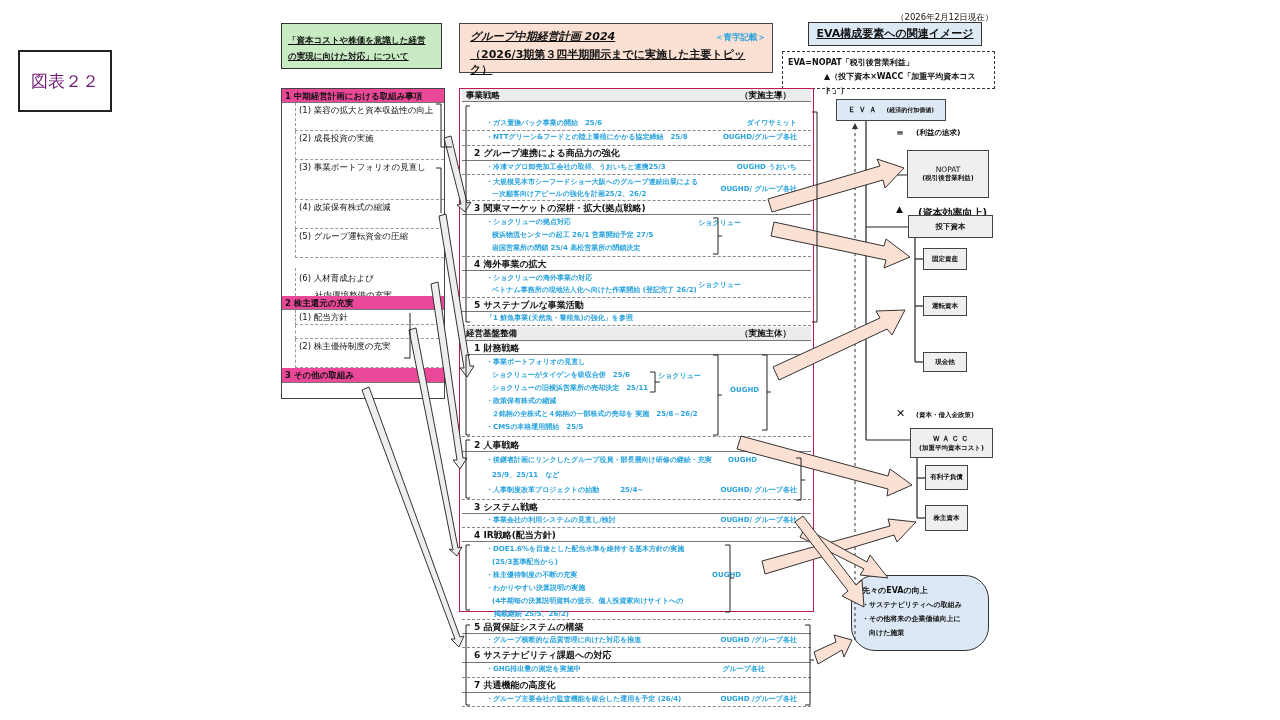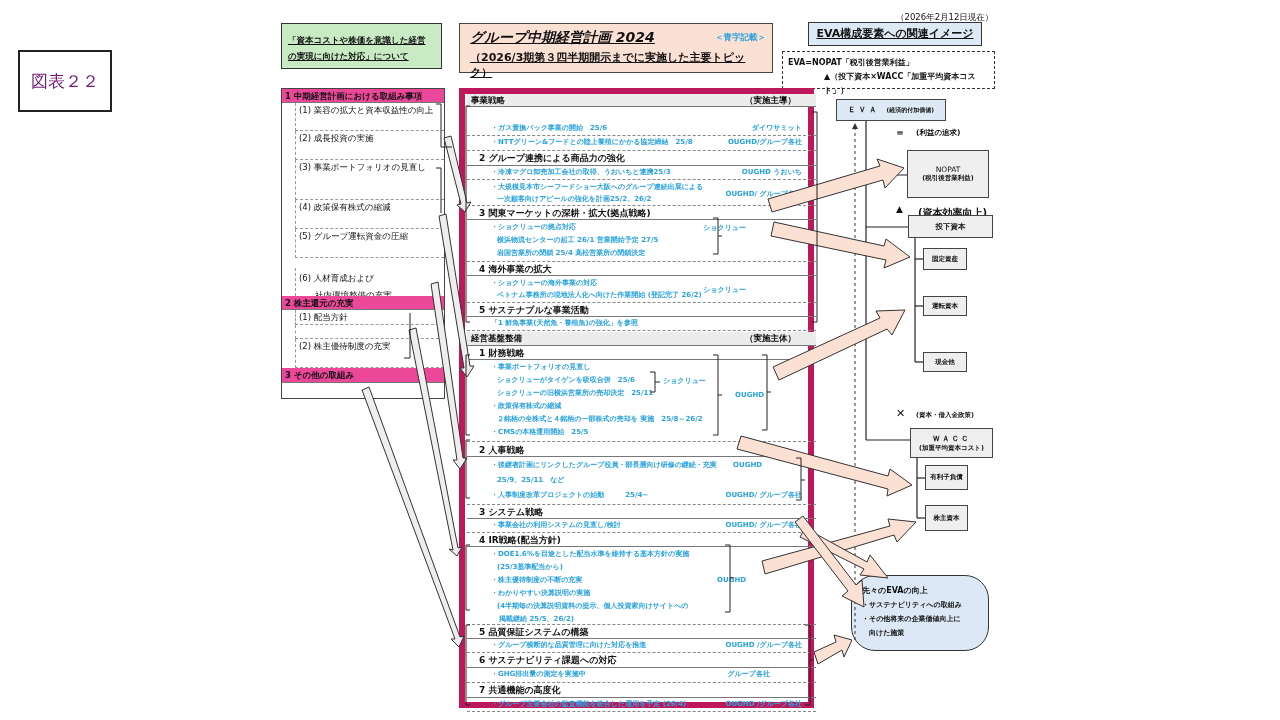--- a/index.html
+++ b/index.html
@@ -7,39 +7,39 @@
          font-family: "DejaVu Sans", "Liberation Sans", sans-serif; color: #111; }
   .abs { position: absolute; }
   .fig-label { left: 18px; top: 50px; width: 94px; height: 62px; border: 2px solid #222;
     display: flex; align-items: center; justify-content: center; font-size: 17px; color: #701a75; }
 
   .green-box { left: 281px; top: 23px; width: 161px; height: 46px; background: #c9ebc4; border: 1px solid #333;
     font-size: 8.5px; font-weight: bold; padding: 8px 6px; line-height: 16px; }
   .green-box span { text-decoration: underline; }
   .pink-box { left: 459px; top: 23px; width: 314px; height: 50px; background: #fbe0d4; border: 1px solid #444;
     padding: 5px 10px; }
-  .pink-box .t1 { font-size: 14px; font-weight: bold; font-style: italic; text-decoration: underline; }
+  .pink-box .t1 { font-size: 11px; font-weight: bold; font-style: italic; text-decoration: underline; }
   .pink-box .t2 { font-size: 11px; font-weight: bold; text-decoration: underline; margin-top: 3px; }
   .pink-box .blue { position: absolute; right: 6px; top: 8px; font-size: 8.5px; color: #2ba3dd; font-weight: bold; }
 
   .date { left: 896px; top: 12px; font-size: 8.5px; }
   .eva-title { left: 808px; top: 22px; width: 174px; height: 24px; background: #dde9f5; border: 1px solid #333;
     font-size: 11px; font-weight: bold; text-align: center; line-height: 22px; }
   .eva-title span { text-decoration: underline; }
   .eva-formula { left: 782px; top: 51px; width: 213px; height: 38px; border: 1px dashed #333; font-size: 8px;
     font-weight: bold; padding: 4px 5px; line-height: 14px; }
 
   
   .lcol { left: 281px; top: 88px; width: 164px; height: 311px; border: 1px solid #444; font-size: 8.5px; }
   .lrow { position: absolute; left: 0; width: 162px; border-bottom: 1px dashed #999; padding: 2px 3px; }
   .lrow.sec { background: #ec4899; font-weight: bold; border-bottom: 1px solid #777; }
   .lrow.sub { left: 13px; width: 149px; border-left: 1px dashed #999; }
 
   
-  .mcol { left: 459px; top: 88px; width: 355px; height: 620px; border: 6px solid #be185d; font-size: 8px; }
+  .mcol { left: 459px; top: 88px; width: 355px; height: 524px; border: 1px solid #be185d; font-size: 8px; }
   .mrow { position: absolute; left: 2px; width: 349px; border-bottom: 1px dashed #888; padding: 1px 4px; }
   .mrow.head { background: #ececec; font-weight: bold; font-size: 8.5px; border-bottom: 1px solid #777; }
   .mrow.h2 { font-weight: bold; font-size: 9px; padding-left: 12px; border-bottom: 1px solid #777; }
   .mrow.item { color: #2ba3dd; padding-left: 24px; font-weight: bold; font-size: 7px; }
   .owner { position: absolute; right: 14px; font-weight: bold; }
   .owner-head { position: absolute; right: 20px; top: 1px; }
   .blue { color: #2ba3dd; }
 
   
   .rbox { border: 1px solid #444; background: #efefef; font-size: 7.5px; font-weight: bold; text-align: center;

